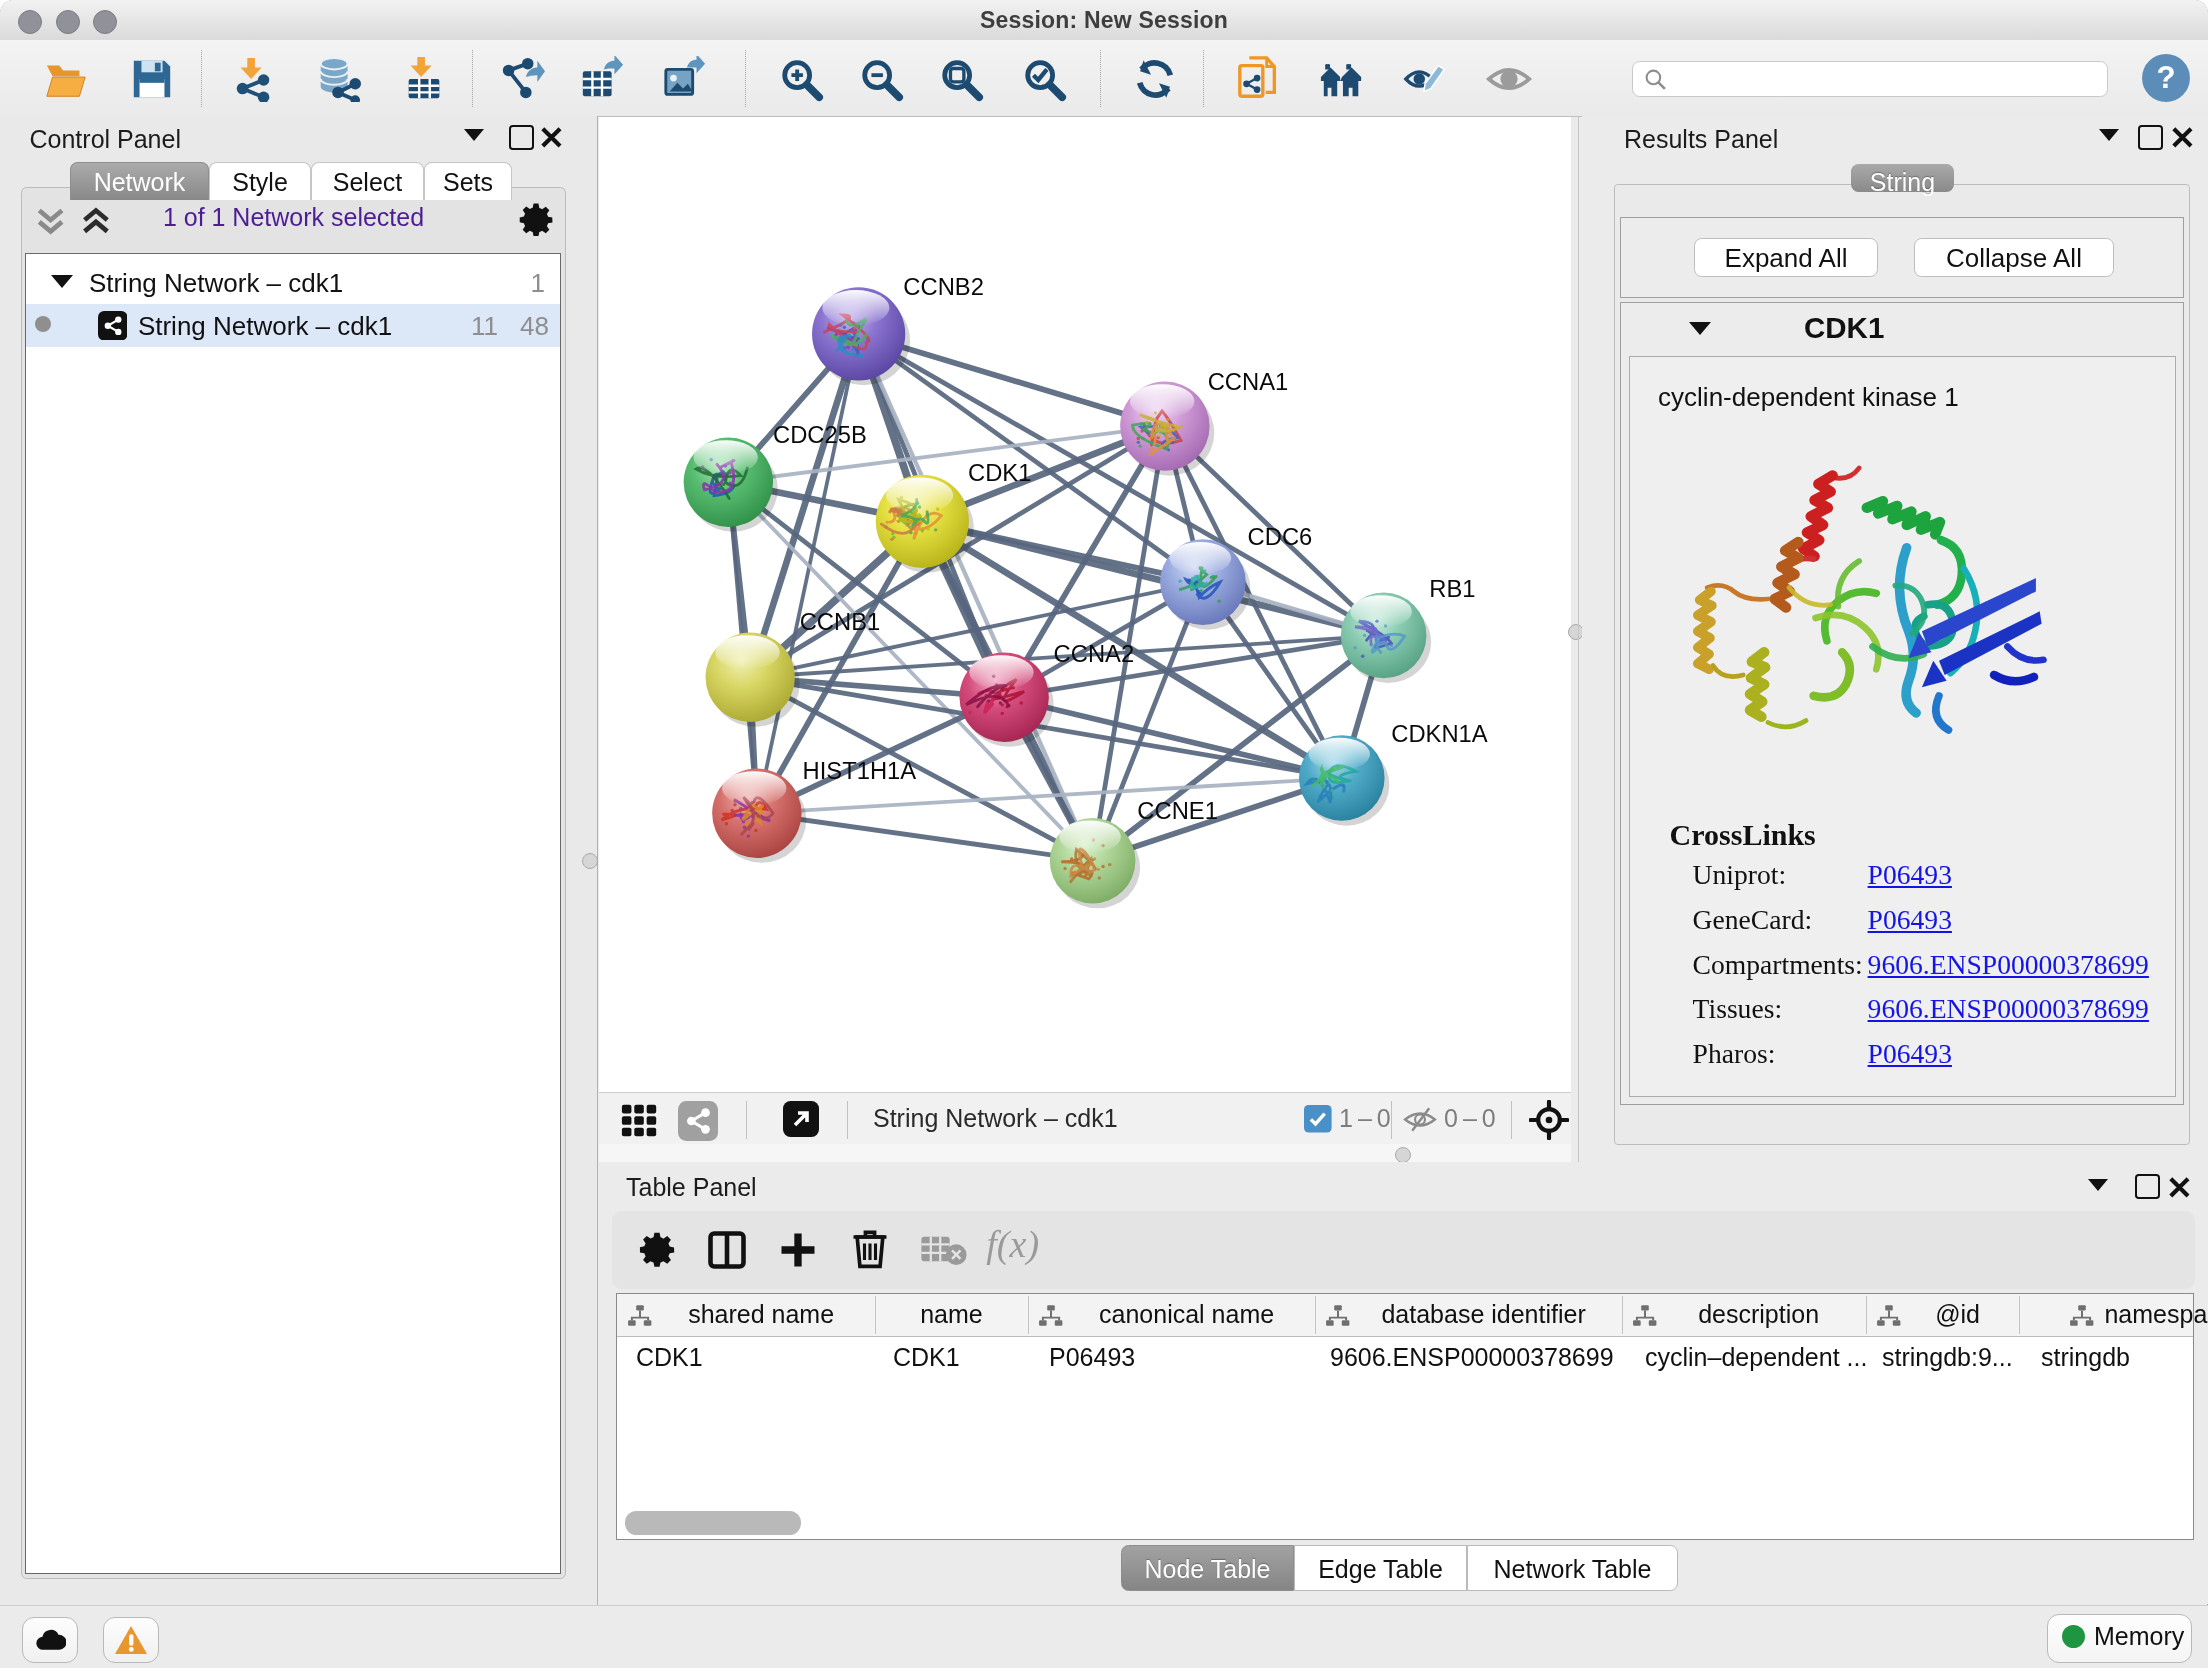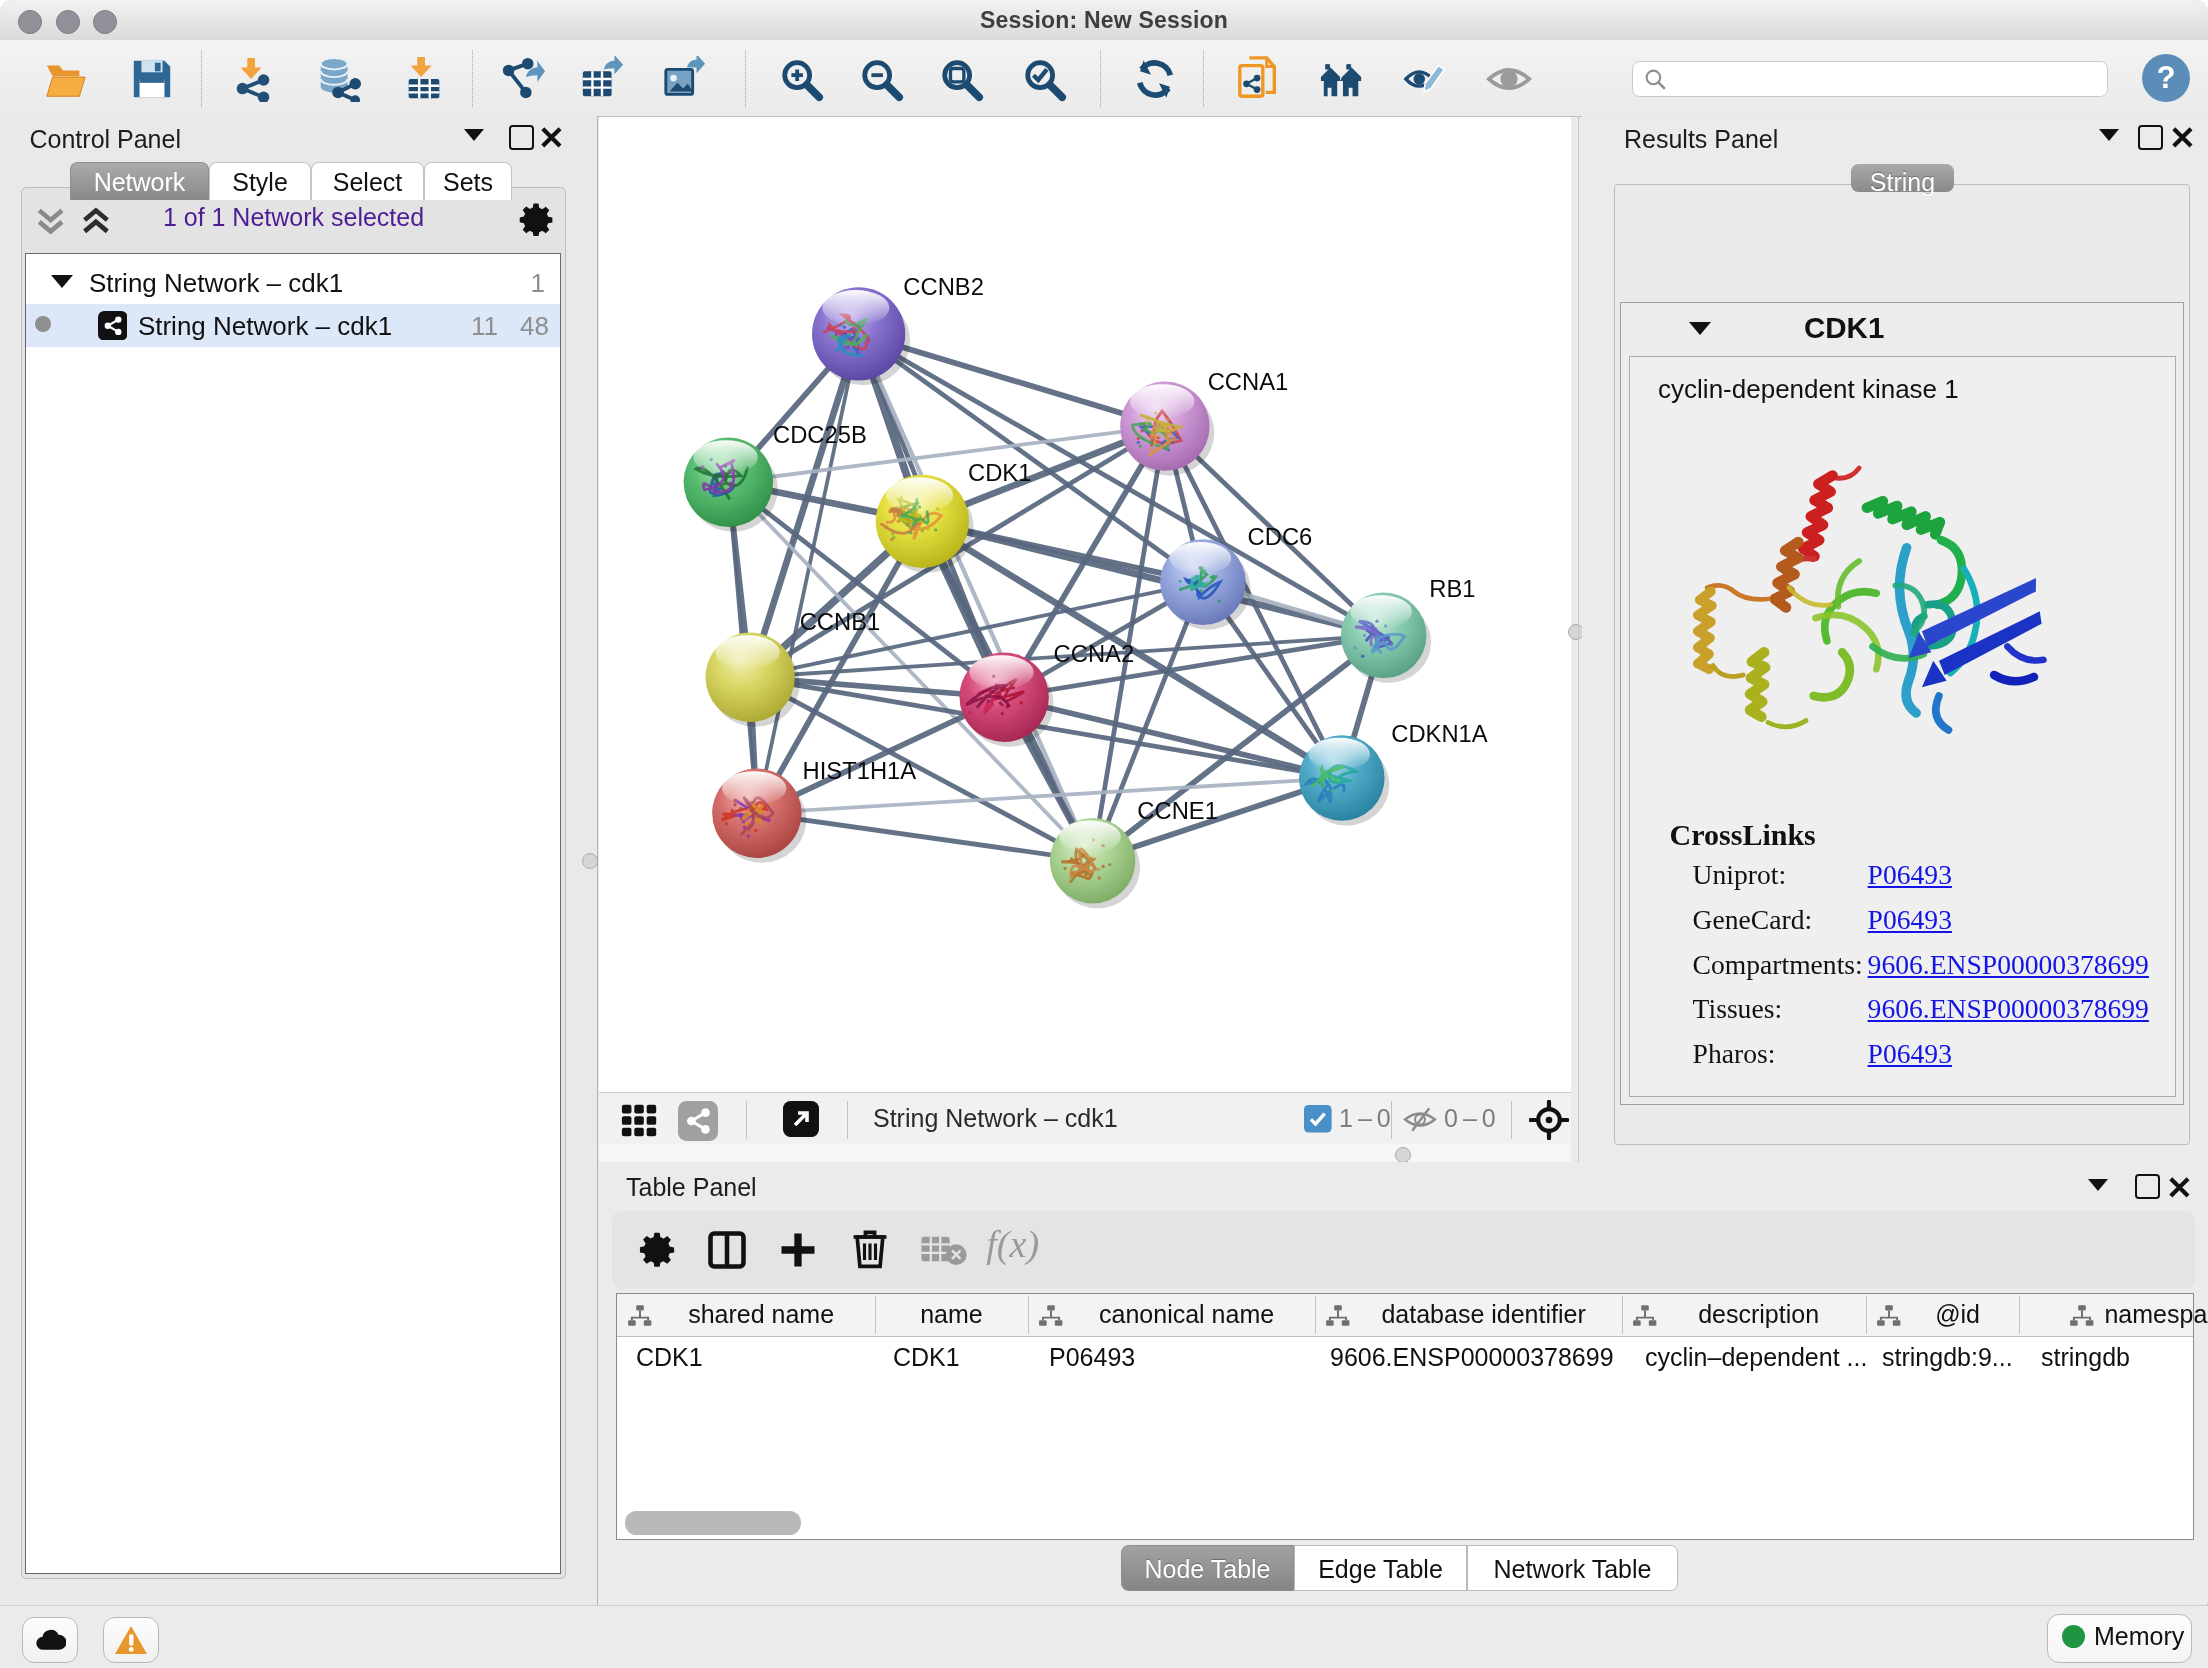--- a/index.html
+++ b/index.html
@@ -726,27 +726,31 @@
 <div class="rp">
   <div class="phead abs" style="left:42px;top:8.6px;">Results Panel</div>
   <div class="picon-tri" style="left:517px;top:13.3px;"></div>
   <div class="picon-sq" style="left:556px;top:8.6px;"></div>
   <div class="px" style="left:587px;top:5.7px;">✕</div>
 
   <div class="abs" style="left:32px;top:68px;width:574px;height:959px;background:#eaeaea;border:1px solid #bcbcbc;border-radius:3.8px;"></div>
 
   <div class="abs" style="left:269px;top:48px;width:103px;height:28px;background:linear-gradient(#a9a9a9,#8a8a8a);border-radius:7.6px;text-align:center;line-height:36px;font-size:25px;color:#ffffff;text-shadow:0 -1px 1px rgba(0,0,0,.3);">String</div>
 
+  <div class="abs" style="left:38px;top:101px;width:562px;height:79px;background:#ececec;border:1px solid #9f9f9f;">
+    <div class="abs" style="left:73px;top:20px;width:184px;height:39px;background:#ffffff;border:1px solid #bdbdbd;border-radius:7.6px;text-align:center;line-height:39px;font-size:26px;color:#111;box-sizing:border-box;">Expand All</div>
+    <div class="abs" style="left:293px;top:20px;width:200px;height:39px;background:#ffffff;border:1px solid #bdbdbd;border-radius:7.6px;text-align:center;line-height:39px;font-size:26px;color:#111;box-sizing:border-box;">Collapse All</div>
+  </div>
 
   <div class="abs" style="left:38px;top:186px;width:562px;height:801px;background:#ececec;border:1px solid #9f9f9f;">
     <div class="picon-tri" style="left:68px;top:19px;border-left-width:11.4px;border-right-width:11.4px;border-top-width:13.3px;"></div>
     <div class="abs" style="left:183px;top:7.6px;font-size:29.5px;font-weight:bold;color:#111;">CDK1</div>
 
     <div class="abs" style="left:7.6px;top:53px;width:545px;height:739px;background:#efefef;border:1px solid #ababab;">
-      <div class="abs" style="left:28.5px;top:17px;font-size:26px;color:#111;">cyclin-dependent kinase 1</div>
+      <div class="abs" style="left:28.5px;top:25px;font-size:26px;color:#111;">cyclin-dependent kinase 1</div>
 
       <svg class="abs" style="left:43px;top:90px;" width="380" height="304" viewBox="0 0 400 320">
         <g fill="none" stroke-linecap="round" stroke-linejoin="round">
           <path d="M196 22 q-10 14 -28 10" stroke="#d03030" stroke-width="5"></path>
           <path d="M168 30 l-15 9 13 8 -17 9 14 8 -18 9 13 9 -17 8 13 8 -17 9 12 8" stroke="#cc2020" stroke-width="11"></path>
           <path d="M148 118 q-22 -4 -30 14" stroke="#cc3333" stroke-width="6"></path>
           <path d="M132 100 l-14 9 14 8 -18 9 14 8 -18 9 13 9 -16 8 12 9" stroke="#b35a1c" stroke-width="11"></path>
           <path d="M100 160 q-24 2 -36 -8 q-12 -10 -28 -4" stroke="#c87828" stroke-width="5"></path>
           <path d="M40 152 l-12 9 13 6 -15 10 14 7 -14 10 13 7 -13 10 12 7 -12 10 12 6" stroke="#c8a02a" stroke-width="10"></path>
           <path d="M42 230 q10 16 32 10" stroke="#b8a020" stroke-width="5"></path>

